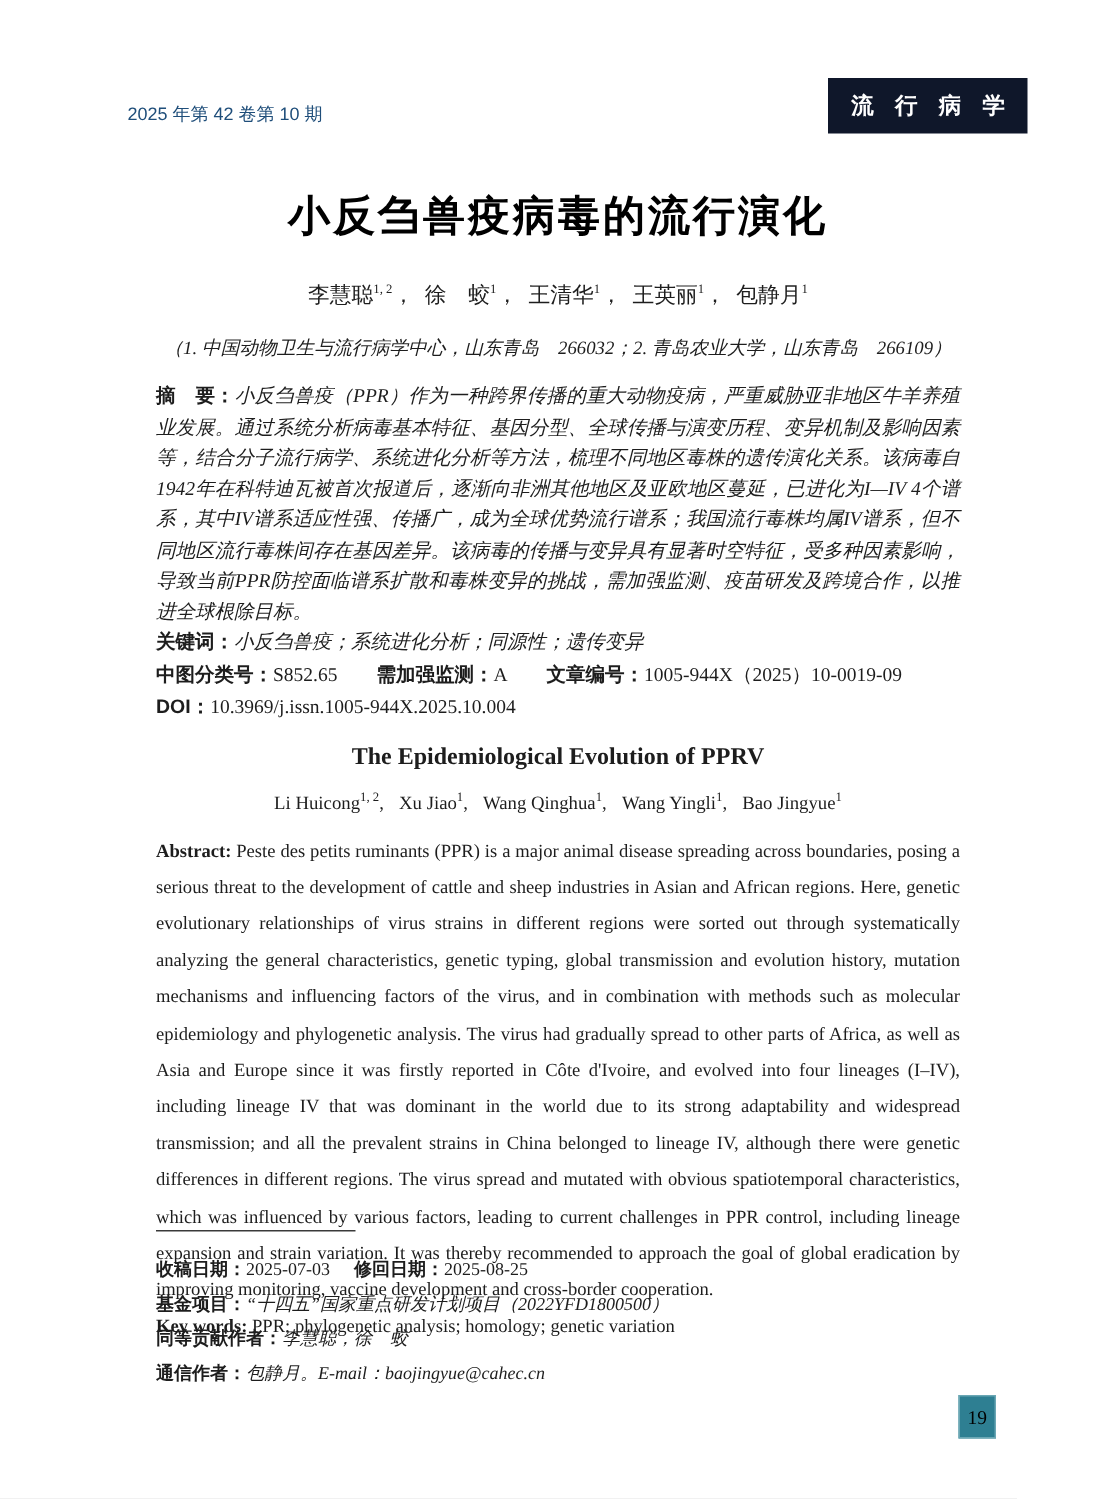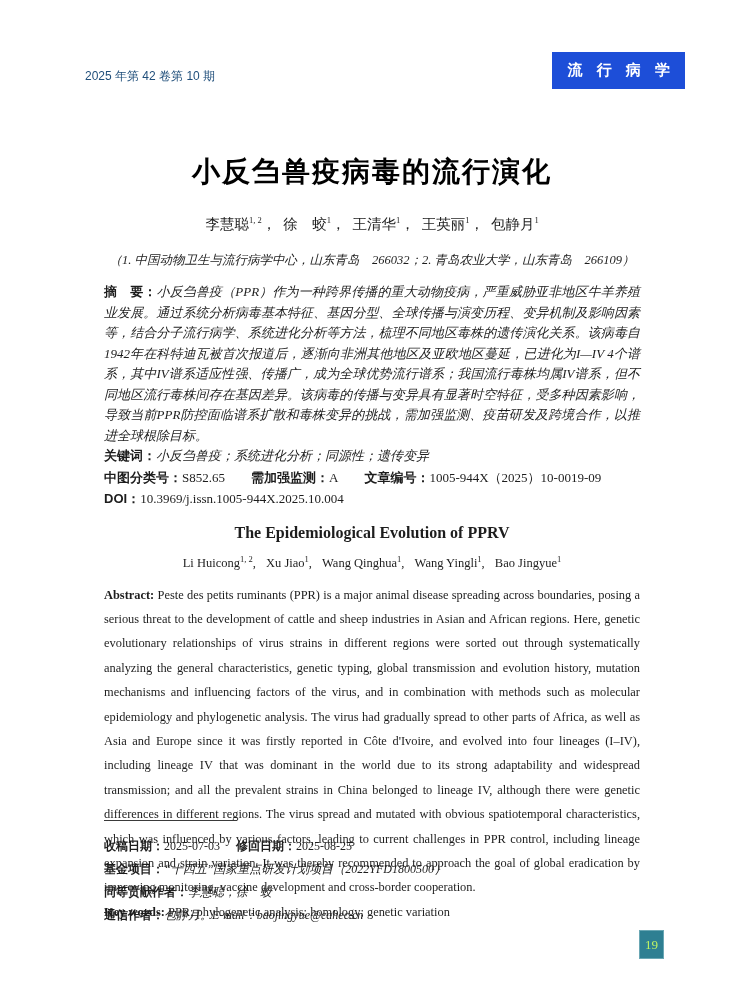--- a/index.html
+++ b/index.html
@@ -18,30 +18,30 @@
     display: flex; justify-content: space-between; align-items: flex-end;
     margin: 52px 57px 0 85px;
     gap: 12px;
   }
   .issue {
     font-family: "Liberation Sans", sans-serif;
     font-size: 12px; color: #1f4e7a;
     padding-bottom: 4px;
   }
   .section-badge {
-    background: #1d4ed8; color: #ffffff;
+    background: #0f172a; color: #ffffff;
     font-family: "Liberation Sans", sans-serif;
     font-weight: bold; font-size: 15px;
     letter-spacing: 5px;
     padding: 9px 10px 9px 15px;
   }
   
   .content { margin: 0 102px 0 104px; }
   .title-cn {
-    margin-top: 64px;
+    margin-top: 36px;
     text-align: center;
     font-family: "Liberation Sans", sans-serif;
     font-weight: bold; font-size: 28px;
     letter-spacing: 2px; color: #000;
   }
   .authors-cn {
     margin-top: 24px; text-align: center;
     font-size: 14.5px;
   }
   .author { white-space: nowrap; }
@@ -86,21 +86,21 @@
   }
   .footnote-rule {
     width: 133px; border-top: 1px solid #3a3a3a; margin-bottom: 14px;
   }
   .footnote-line { font-size: 12px; line-height: 23px; }
   .fn-gap { margin-left: 16px; }
   
   .page-badge {
     position: absolute; left: 639px; top: 930px;
     width: 25px; height: 29px;
-    background: #2e7f92; color: #bef264;
+    background: #2e7f92; color: #000000;
     display: flex; align-items: center; justify-content: center;
     font-size: 13px;
     border: 1px solid #6aa7b4;
   }
 </style>
 </head>
 <body>
 
 <div class="page">
 

